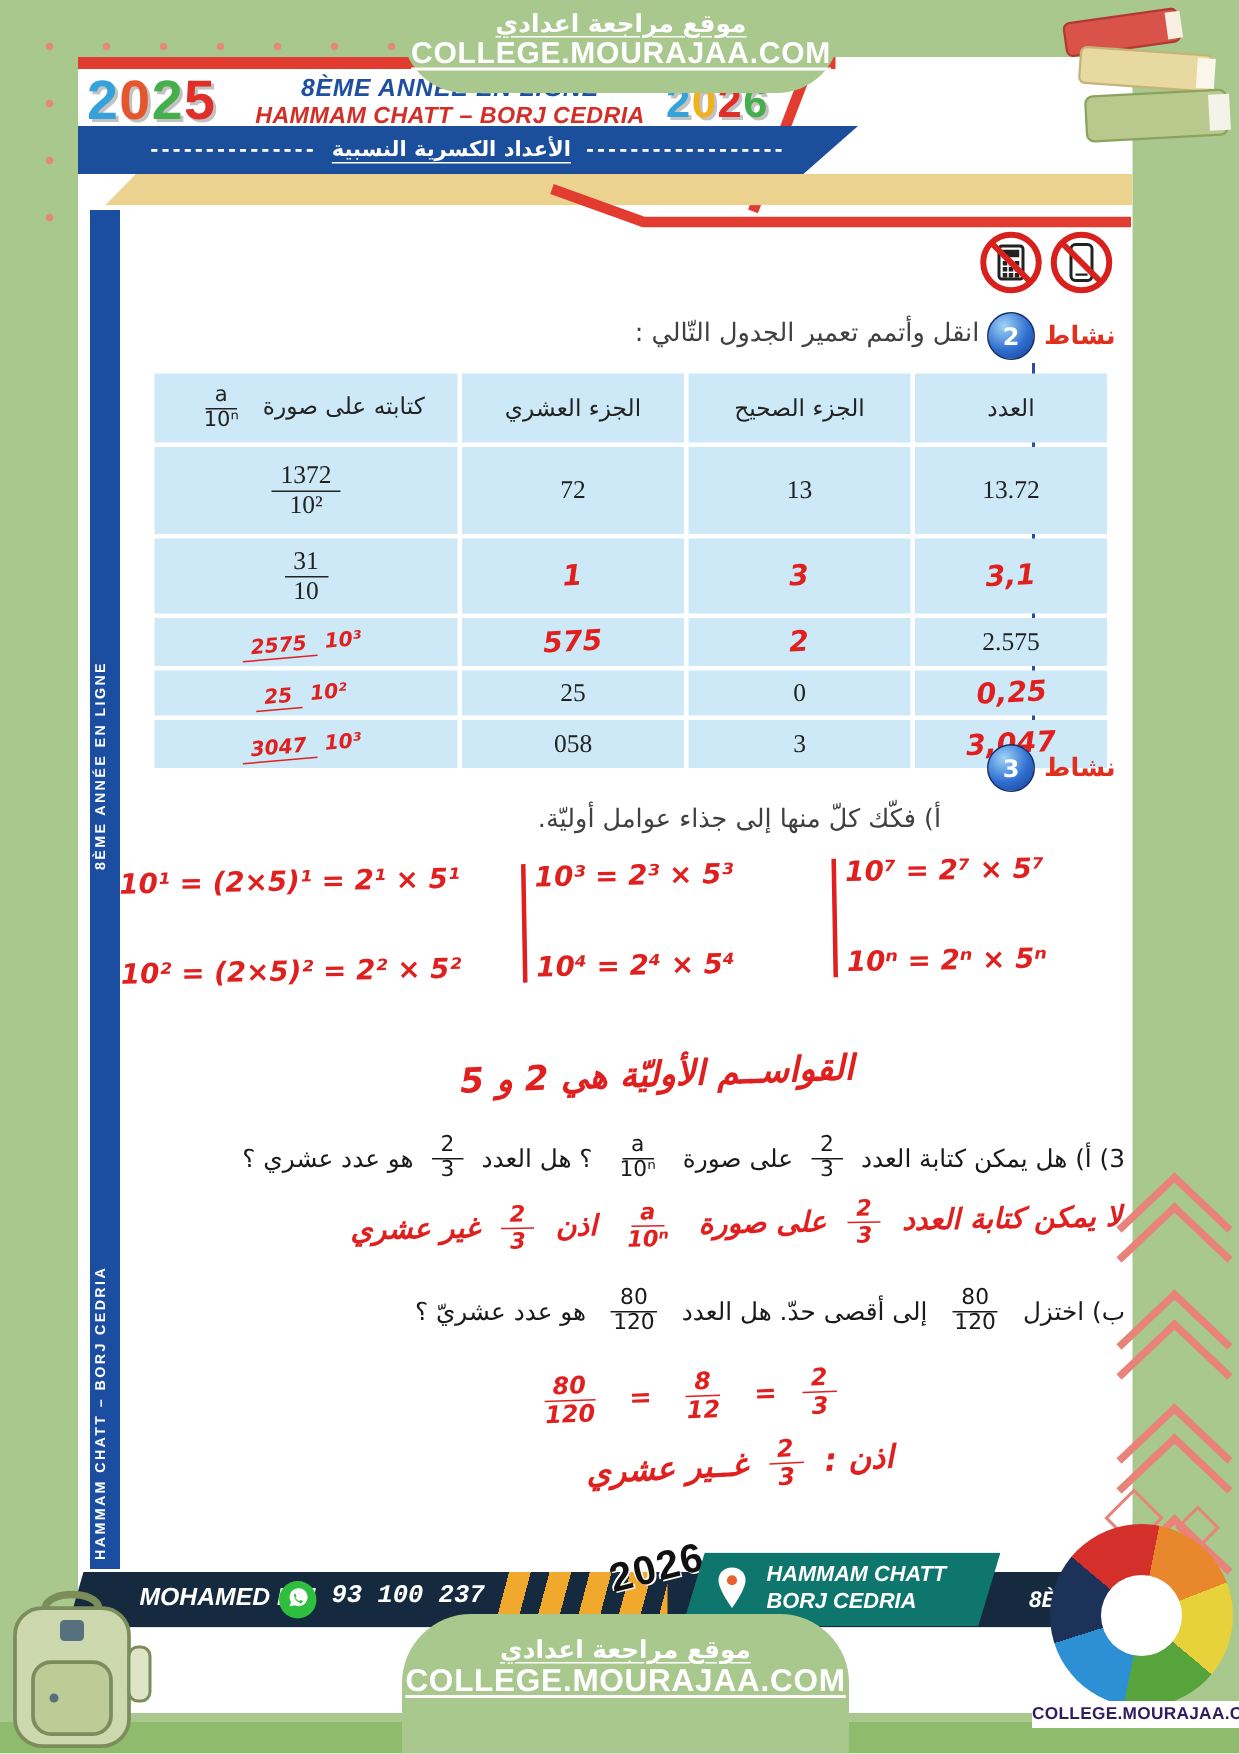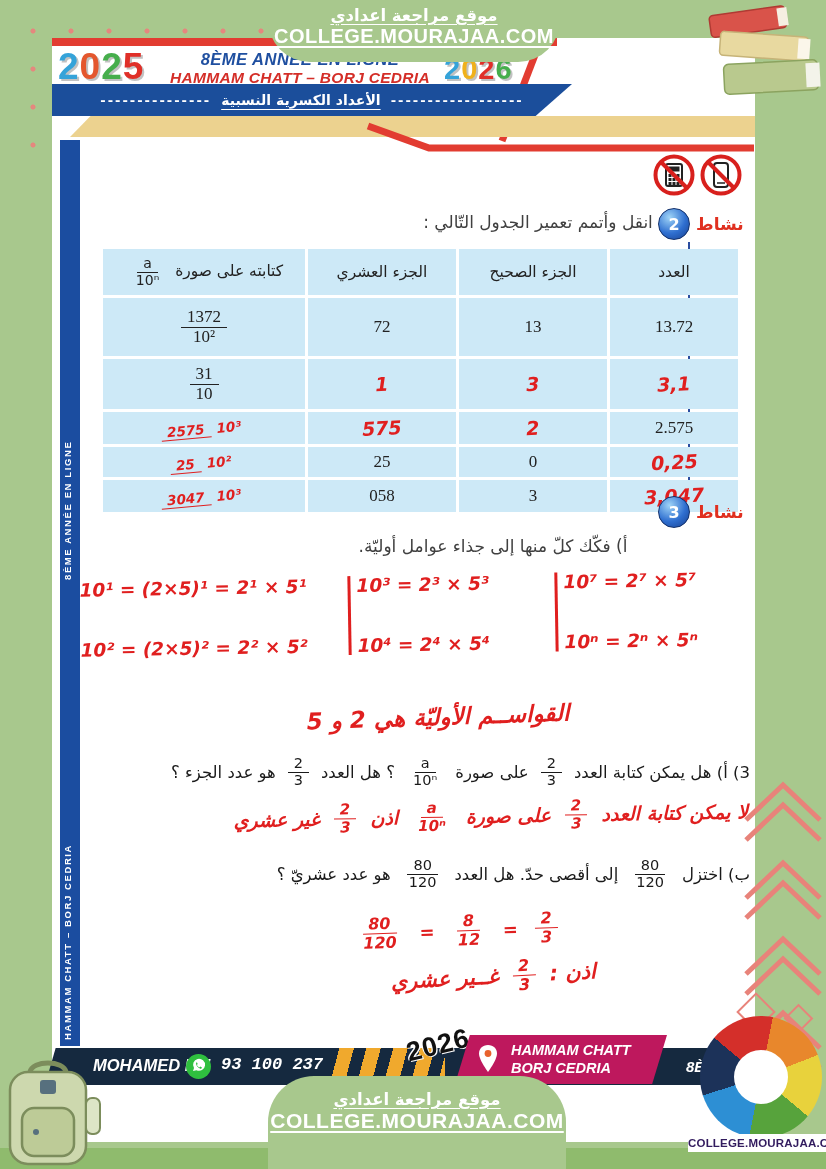--- a/index.html
+++ b/index.html
@@ -107,21 +107,21 @@
   
   .footer-band{position:absolute;left:45px;top:1048px;width:710px;height:37px;background:#15293f;
     clip-path:polygon(1.5% 0,100% 0,98.5% 100%,0 100%);color:#fff;}
   .f-author{position:absolute;left:48px;top:8px;font-family:"Liberation Sans",sans-serif;font-weight:900;font-style:italic;font-size:16.5px;}
   .wa{position:absolute;left:140px;top:5px;}
   .f-phone{position:absolute;left:176px;top:7px;font-family:Liberation Mono, monospace;font-weight:900;font-style:italic;font-size:17px;}
   .stripes{position:absolute;left:282px;top:0;width:118px;height:37px;
     background:repeating-linear-gradient(105deg,transparent 0 12px,#f0a92d 12px 26px);}
   .y-foot{position:absolute;left:406px;top:1030px;font-family:"Liberation Sans",sans-serif;font-weight:900;font-size:27px;
     color:#111;text-shadow:1px 1px 0 #fff,-1px -1px 0 #fff;transform:rotate(-14deg);letter-spacing:1px;}
-  .loc-banner{position:absolute;left:455px;top:1035px;width:212px;height:49px;background:#be185d;
+  .loc-banner{position:absolute;left:455px;top:1035px;width:212px;height:49px;background:#0f766e;
     clip-path:polygon(7% 0,100% 0,93% 100%,0 100%);color:#fff;}
   .loc-pin{position:absolute;left:22px;top:9px;}
   .loc-text{position:absolute;left:56px;top:6px;font-family:"Liberation Sans",sans-serif;font-weight:900;font-style:italic;font-size:14.5px;line-height:1.25;}
   .f-partial{position:absolute;left:686px;top:1058px;width:52px;overflow:hidden;color:#fff;
     font-family:"Liberation Sans",sans-serif;font-weight:900;font-style:italic;font-size:15px;}
 
   .site{position:absolute;text-align:center;color:#fff;}
   .site .s1{font-weight:bold;font-size:16.5px;text-decoration:underline;text-underline-offset:3px;direction:rtl;}
   .site .s2{font-family:"Liberation Sans",sans-serif;font-weight:900;font-size:20px;text-decoration:underline;text-underline-offset:3px;letter-spacing:.5px;}
   .site-top{left:268px;top:0;width:292px;height:62px;background:#a8c88d;border-radius:0 0 42px 42px;padding-top:6px;box-sizing:border-box;}
@@ -311,21 +311,21 @@
     <span>على صورة</span>
     <span class="frac">
         <span class="num">a</span>
         <span class="den">10ⁿ</span>
       </span>
     <span>؟ هل العدد</span>
     <span class="frac">
         <span class="num">2</span>
         <span class="den">3</span>
       </span>
-    <span>هو عدد الجزء ؟</span>
+    <span>هو عدد عشري ؟</span>
   </div>
 
   <div class="hw-line hw-q2a">
     <span>لا يمكن كتابة العدد</span>
     <span class="frac">
         <span class="num">2</span>
         <span class="den">3</span>
       </span>
     <span>على صورة</span>
     <span class="frac">

